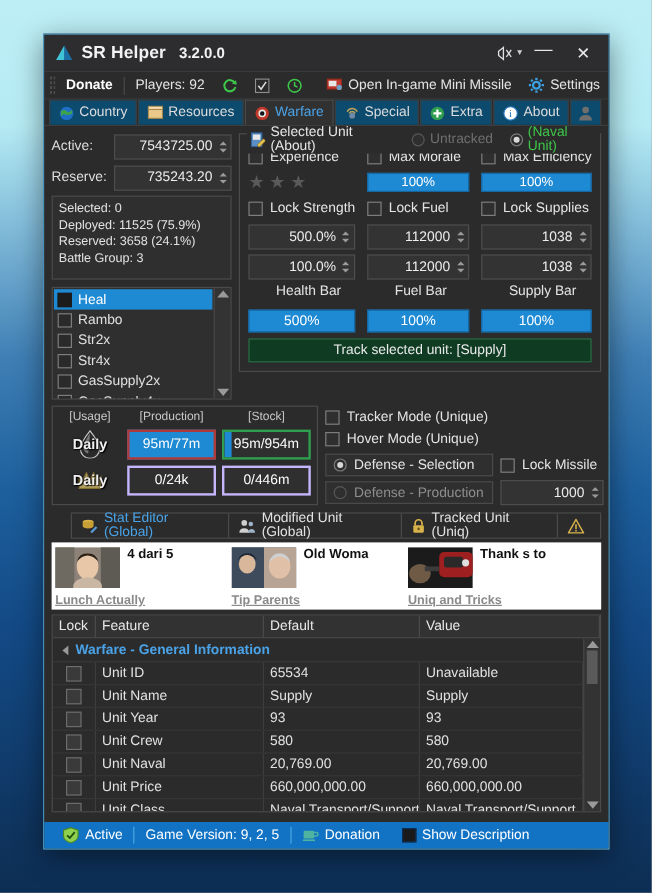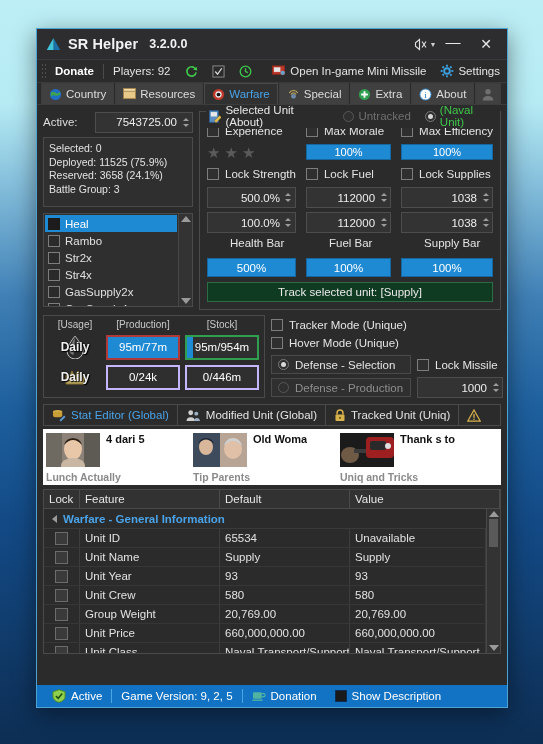--- a/index.html
+++ b/index.html
@@ -52,21 +52,21 @@
   .mi.bold { font-weight: bold; color: #fff; }
   .msep { width:1px; height:15px; background:#4a4a4a; margin:0 2px; }
   
   #tabrow {
     height: 22px; background: #2b2b2b; display: flex; align-items: flex-end;
     flex: none; padding-left: 4px; border-bottom: 1px solid #3d3d3d;
   }
   .tab {
     height: 21px; display: flex; align-items: center; gap: 4px;
     padding: 0 7px; font-size: 11.5px; color: #dcdcdc;
-    border: 1px solid #3d3d3d; border-bottom: none; background: #404040;
+    border: 1px solid #3d3d3d; border-bottom: none; background: #0c4a6e;
     margin-right: 1px;
   }
   .tab.active { background: #313131; color: #4aa3e8; border-color:#4a4a4a; }
   .tab.iconly { padding: 0 6px; }
   
   #content { flex: 1; background: #2b2b2b; position: relative; overflow: hidden; }
   
   #topsec { display: flex; padding: 6px 6px 0 6px; gap: 6px; }
   #leftcol { width: 150px; flex: none; }
   .fieldrow { display: flex; align-items: center; height: 22px; margin-bottom: 4px; }
@@ -157,33 +157,33 @@
   .pcell.greenfill::before { content:''; position:absolute; left:0;top:0;bottom:0;
     width:9%; background:#1f8ad4; }
   .pcell span { position:relative; z-index:2; }
   #optcol { flex: 1; padding-top: 1px; }
   .optrow { display:flex; align-items:center; gap:6px; height:18px; }
   .optbtn { border: 1px solid #4a4a4a; background:#2f2f2f; height: 19px;
     display:flex; align-items:center; gap:6px; padding: 0 6px; }
   .optbtn .cblabel.dim { color:#8e8e8e; }
   .optgrid { display:flex; gap:6px; margin-top: 3px; align-items:center;}
   
-  #btnstrip { display:flex; margin: 6px 6px 0 6px; border:1px solid #4a4a4a; height:22px; }
+  #btnstrip { display:flex; margin: 6px 6px 0 22px; border:1px solid #4a4a4a; height:22px; }
   .sbtn { display:flex; align-items:center; gap:5px; padding: 0 8px; font-size:11.5px;
     color:#e2e2e2; border-right:1px solid #4a4a4a; }
   .sbtn.blue { color:#4aa3e8; }
   .sbtn:last-child { border-right:none; }
   
   #vidstrip { margin: 3px 6px 0 6px; background:#fff; height: 56px; display:flex;
     padding: 4px 3px; gap: 2px; overflow:hidden; }
   .vcard { display:flex; flex-direction:column; width: 145px; flex:none; }
   .vtop { display:flex; gap:6px; }
   .vthumb { width: 54px; height: 34px; flex:none; }
   .vtitle { font-size: 11px; color:#111; font-weight:bold; line-height:13px; overflow:hidden;}
-  .vchan { font-size: 10.5px; color:#8a8a8a; font-weight:bold; margin-top:4px; }
+  .vchan { font-size: 10.5px; color:#8a8a8a; font-weight:bold; margin-top:4px;text-decoration:underline; }
   
   #table { margin: 4px 6px 0 6px; border:1px solid #4a4a4a; background:#2b2b2b;
     height: 165px; display:flex; flex-direction:column; overflow:hidden; }
   .thead { display:flex; height:19px; background:#323232; border-bottom:1px solid #4a4a4a; flex:none;}
   .th { font-size:11.5px; color:#e8e8e8; padding-left:5px; display:flex; align-items:center;
      border-right:1px solid #4a4a4a; }
   .tbodywrap { flex:1; display:flex; overflow:hidden; }
   .tbody { flex:1; }
   .grouprow { height:20px; display:flex; align-items:center; gap:6px; padding-left:8px;
     background:#2b2b2b; border-bottom:1px solid #3a3a3a; }
@@ -340,20 +340,30 @@
         <div class="fieldrow">
           <div class="fieldlbl">Active:</div>
           <div class="spin">
             <div class="val">7543725.00</div>
             <div class="spinbtns">
                 <i class="up"></i>
                 <i class="dn"></i>
               </div>
           </div>
         </div>
+        <div class="fieldrow">
+          <div class="fieldlbl">Reserve:</div>
+          <div class="spin">
+            <div class="val">735243.20</div>
+            <div class="spinbtns">
+                <i class="up"></i>
+                <i class="dn"></i>
+              </div>
+          </div>
+        </div>
 
         <div id="statsbox">
           <div>Selected: 0</div>
           <div>Deployed: 11525 (75.9%)</div>
           <div>Reserved: 3658 (24.1%)</div>
           <div>Battle Group: 3</div>
         </div>
 
         <div id="listbox">
           <div class="lb-items">
@@ -700,21 +710,21 @@
                 <span class="lockbox"></span>
               </div>
             <div class="td" style="width:140px">Unit Crew</div>
             <div class="td" style="width:130px">580</div>
             <div class="td" style="flex:1">580</div>
           </div>
           <div class="trow">
             <div class="td lockcell" style="width:36px">
                 <span class="lockbox"></span>
               </div>
-            <div class="td" style="width:140px">Group Weight</div>
+            <div class="td" style="width:140px">Unit Naval</div>
             <div class="td" style="width:130px">20,769.00</div>
             <div class="td" style="flex:1">20,769.00</div>
           </div>
           <div class="trow">
             <div class="td lockcell" style="width:36px">
                 <span class="lockbox"></span>
               </div>
             <div class="td" style="width:140px">Unit Price</div>
             <div class="td" style="width:130px">660,000,000.00</div>
             <div class="td" style="flex:1">660,000,000.00</div>

